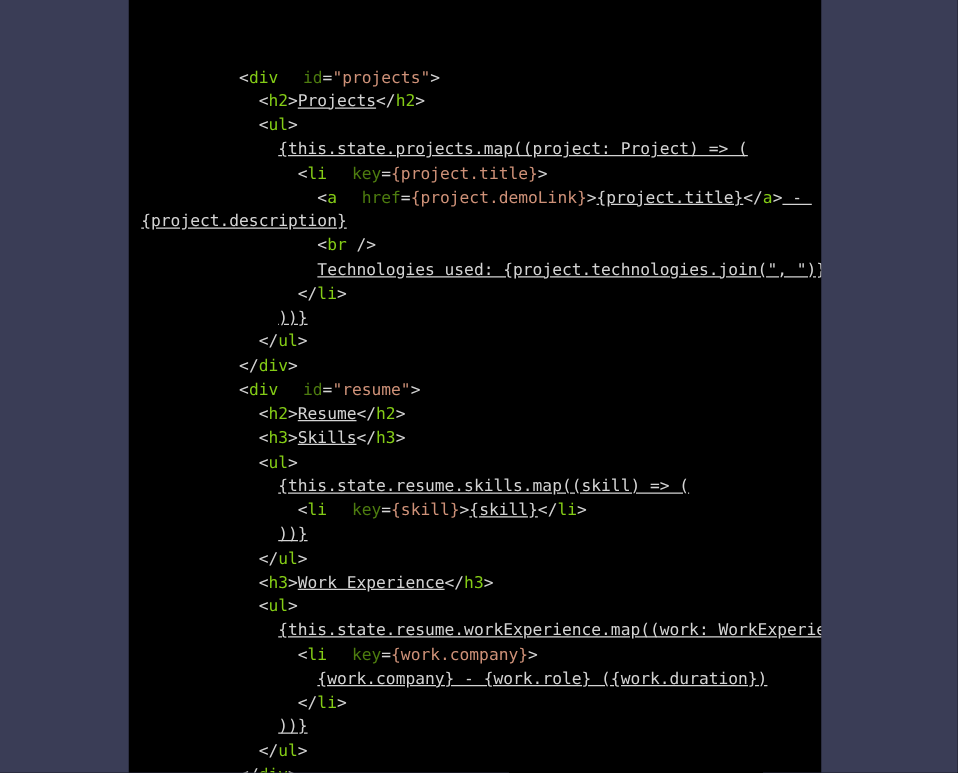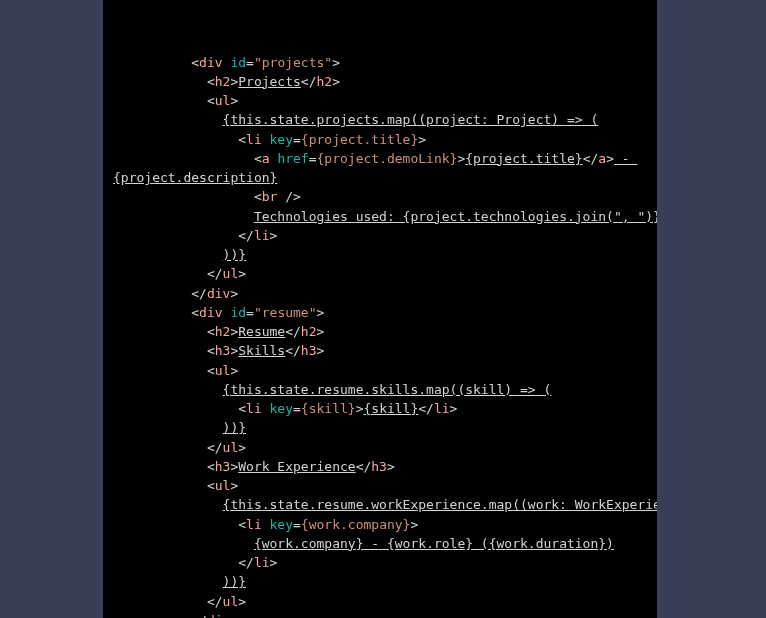--- a/index.html
+++ b/index.html
@@ -22,22 +22,22 @@
     line-height: 19.25px;
     color: #d4d4d4;
     white-space: pre;
     overflow: hidden;
   }
   .code-inner {
     padding-top: 14px;
     padding-left: 10px;
   }
   .punc   { color: #d4d4d4; }
-  .elname { color: #fca5a5; }
-  .attr   { color: #14b8a6; }   
+  .elname { color: #84cc16; }
+  .attr   { color: #4d7c0f; margin-left: 12px; }   
   .str    { color: #ce9178; }   
   .jsxexp { color: #ce9178; }   
   .txt    { color: #d4d4d4; text-decoration: underline; }
 </style>
 </head>
 <body>
 
 <div class="code-panel">
   <div class="code-inner" id="code-inner"><div>          <span class="punc">&lt;</span><span class="elname">div</span><span class="punc"> </span><span class="attr">id</span><span class="punc">=</span><span class="str">"projects"</span><span class="punc">&gt;</span></div><div>            <span class="punc">&lt;</span><span class="elname">h2</span><span class="punc">&gt;</span><span class="txt">Projects</span><span class="punc">&lt;/</span><span class="elname">h2</span><span class="punc">&gt;</span></div><div>            <span class="punc">&lt;</span><span class="elname">ul</span><span class="punc">&gt;</span></div><div>              <span class="txt">{this.state.projects.map((project: Project) =&gt; (</span></div><div>                <span class="punc">&lt;</span><span class="elname">li</span><span class="punc"> </span><span class="attr">key</span><span class="punc">=</span><span class="jsxexp">{project.title}</span><span class="punc">&gt;</span></div><div>                  <span class="punc">&lt;</span><span class="elname">a</span><span class="punc"> </span><span class="attr">href</span><span class="punc">=</span><span class="jsxexp">{project.demoLink}</span><span class="punc">&gt;</span><span class="txt">{project.title}</span><span class="punc">&lt;/</span><span class="elname">a</span><span class="punc">&gt;</span><span class="txt"> - </span></div><div><span class="txt">{project.description}</span></div><div>                  <span class="punc">&lt;</span><span class="elname">br</span><span class="punc"> /&gt;</span></div><div>                  <span class="txt">Technologies used: {project.technologies.join(", ")}</span></div><div>                <span class="punc">&lt;/</span><span class="elname">li</span><span class="punc">&gt;</span></div><div>              <span class="txt">))}</span></div><div>            <span class="punc">&lt;/</span><span class="elname">ul</span><span class="punc">&gt;</span></div><div>          <span class="punc">&lt;/</span><span class="elname">div</span><span class="punc">&gt;</span></div><div><span class="txt"></span></div><div>          <span class="punc">&lt;</span><span class="elname">div</span><span class="punc"> </span><span class="attr">id</span><span class="punc">=</span><span class="str">"resume"</span><span class="punc">&gt;</span></div><div>            <span class="punc">&lt;</span><span class="elname">h2</span><span class="punc">&gt;</span><span class="txt">Resume</span><span class="punc">&lt;/</span><span class="elname">h2</span><span class="punc">&gt;</span></div><div>            <span class="punc">&lt;</span><span class="elname">h3</span><span class="punc">&gt;</span><span class="txt">Skills</span><span class="punc">&lt;/</span><span class="elname">h3</span><span class="punc">&gt;</span></div><div>            <span class="punc">&lt;</span><span class="elname">ul</span><span class="punc">&gt;</span></div><div>              <span class="txt">{this.state.resume.skills.map((skill) =&gt; (</span></div><div>                <span class="punc">&lt;</span><span class="elname">li</span><span class="punc"> </span><span class="attr">key</span><span class="punc">=</span><span class="jsxexp">{skill}</span><span class="punc">&gt;</span><span class="txt">{skill}</span><span class="punc">&lt;/</span><span class="elname">li</span><span class="punc">&gt;</span></div><div>              <span class="txt">))}</span></div><div>            <span class="punc">&lt;/</span><span class="elname">ul</span><span class="punc">&gt;</span></div><div>            <span class="punc">&lt;</span><span class="elname">h3</span><span class="punc">&gt;</span><span class="txt">Work Experience</span><span class="punc">&lt;/</span><span class="elname">h3</span><span class="punc">&gt;</span></div><div>            <span class="punc">&lt;</span><span class="elname">ul</span><span class="punc">&gt;</span></div><div>              <span class="txt">{this.state.resume.workExperience.map((work: WorkExperience) =&gt; (</span></div><div>                <span class="punc">&lt;</span><span class="elname">li</span><span class="punc"> </span><span class="attr">key</span><span class="punc">=</span><span class="jsxexp">{work.company}</span><span class="punc">&gt;</span></div><div>                  <span class="txt">{work.company} - {work.role} ({work.duration})</span></div><div>                <span class="punc">&lt;/</span><span class="elname">li</span><span class="punc">&gt;</span></div><div>              <span class="txt">))}</span></div><div>            <span class="punc">&lt;/</span><span class="elname">ul</span><span class="punc">&gt;</span></div><div>          <span class="punc">&lt;/</span><span class="elname">div</span><span class="punc">&gt;</span></div></div>
 </div>

